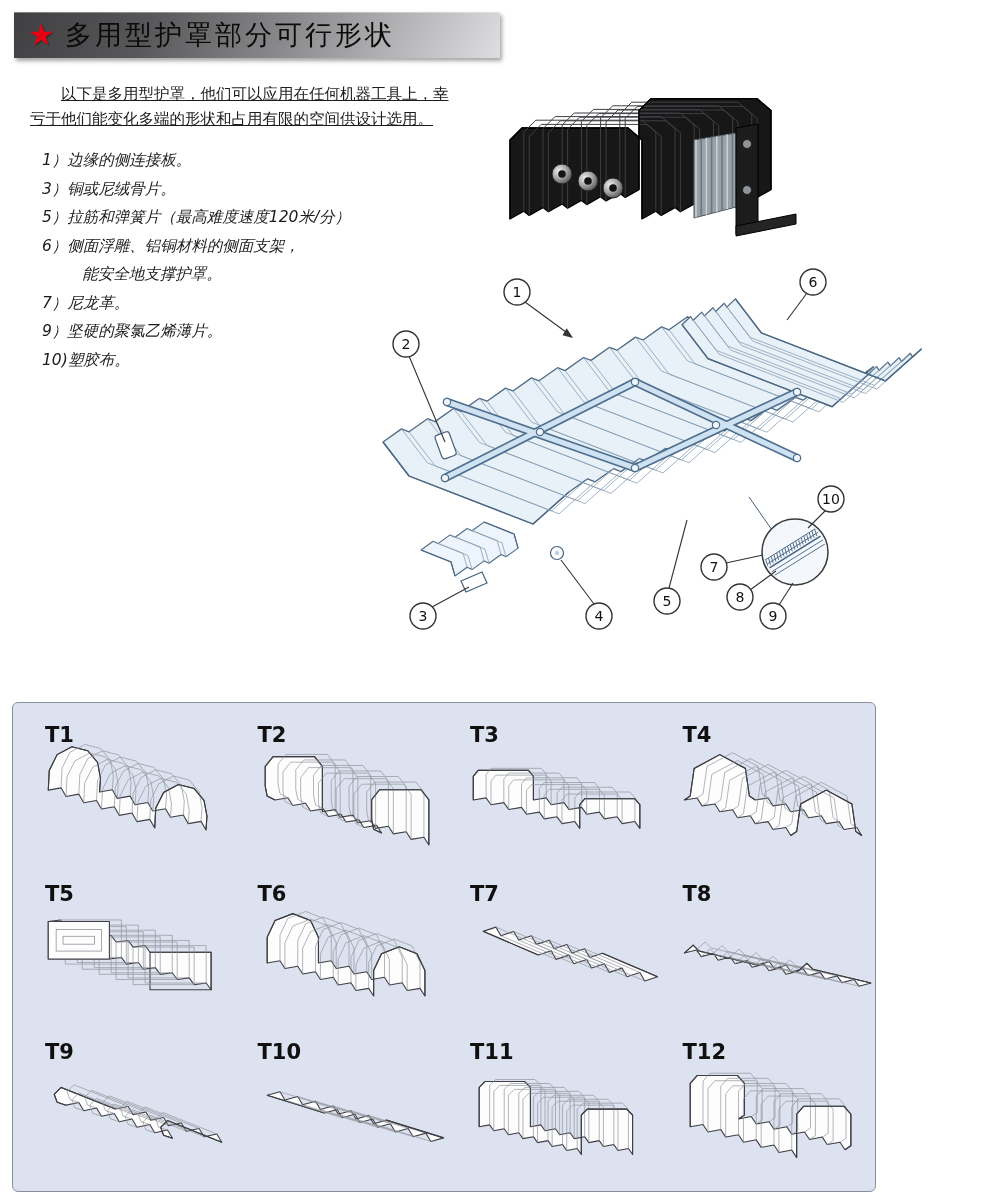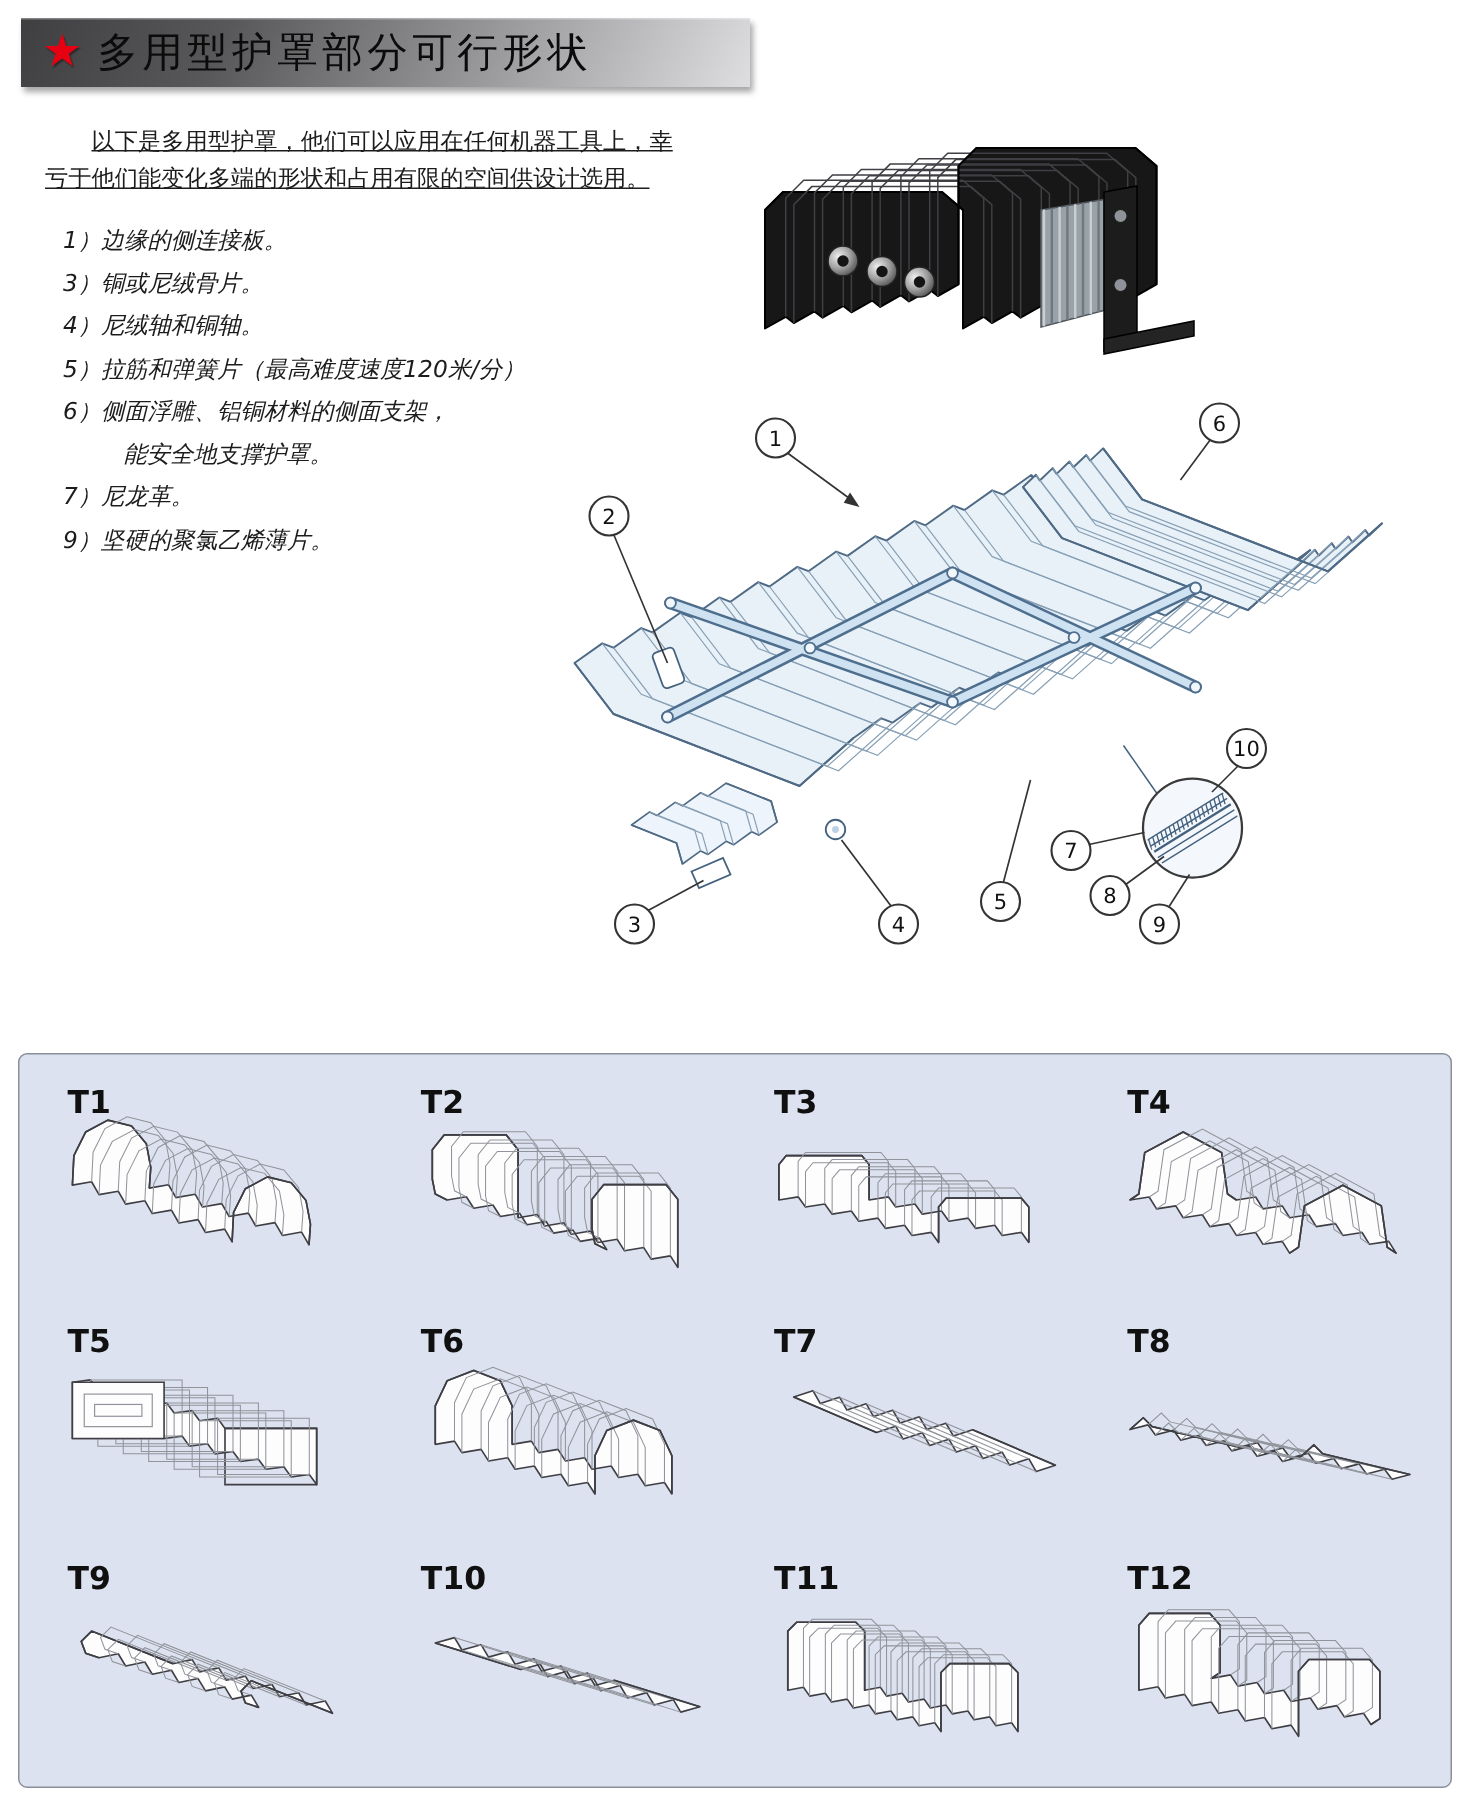--- a/index.html
+++ b/index.html
@@ -18,21 +18,21 @@
   .parts{position:absolute;left:42px;top:146px;font-size:15.5px;}
   .part-line{height:28.5px;line-height:28.5px;white-space:nowrap;font-style:italic;}
   .part-line.indent{padding-left:2.6em;}
   
   .photo{position:absolute;left:498px;top:80px;width:310px;height:195px;}
   .diagram{position:absolute;left:335px;top:250px;width:640px;height:440px;}
   .diagram .leader{stroke:#333;stroke-width:1.1;fill:none;}
   .diagram .co{fill:#fff;stroke:#333;stroke-width:1.4;}
   .diagram text{font-size:14px;fill:#111;text-anchor:middle;}
   
-  .gallery{position:absolute;left:12px;top:702px;width:956px;height:490px;background:#dce2ef;
+  .gallery{position:absolute;left:12px;top:702px;width:864px;height:490px;background:#dce2ef;
     border:1px solid #8a8f9b;border-radius:6px;box-sizing:border-box;padding:6px;
     display:grid;grid-template-columns:repeat(4,1fr);grid-template-rows:repeat(3,1fr);}
   .cell{position:relative;}
   .t-label{position:absolute;left:26px;top:14px;font-size:21px;font-weight:bold;color:#101010;}
   .mini{position:absolute;left:2px;top:20px;width:230px;height:138px;}
 </style>
 </head>
 <body>
 
 <div class="page">
@@ -43,26 +43,26 @@
   </div>
 
   <p class="intro">
     <span class="intro-l1" style="display:block">以下是多用型护罩，他们可以应用在任何机器工具上，幸</span>
     <span style="display:block">亏于他们能变化多端的形状和占用有限的空间供设计选用。</span>
   </p>
 
   <div class="parts">
     <div class="part-line">1）边缘的侧连接板。</div>
     <div class="part-line">3）铜或尼绒骨片。</div>
-    <div class="part-line">4）尼绒轴和铜轴。</div>
     <div class="part-line">5）拉筋和弹簧片（最高难度速度120米/分）</div>
     <div class="part-line">6）侧面浮雕、铝铜材料的侧面支架，</div>
     <div class="part-line indent">能安全地支撑护罩。</div>
     <div class="part-line">7）尼龙革。</div>
     <div class="part-line">9）坚硬的聚氯乙烯薄片。</div>
+    <div class="part-line">10)塑胶布。</div>
   </div>
 
   <svg class="photo" viewBox="0 0 310 195">
     <defs>
       <radialGradient id="screwGrad" cx="35%" cy="35%" r="75%">
         <stop offset="0" stop-color="#f1f1f1"></stop>
           <stop offset="0.55" stop-color="#9d9d9d"></stop>
           <stop offset="1" stop-color="#484848"></stop>
       </radialGradient>
     </defs>

